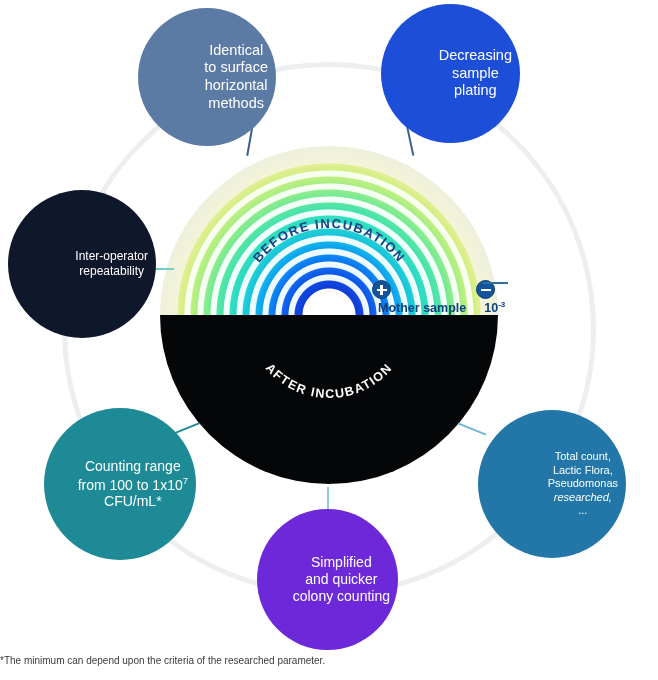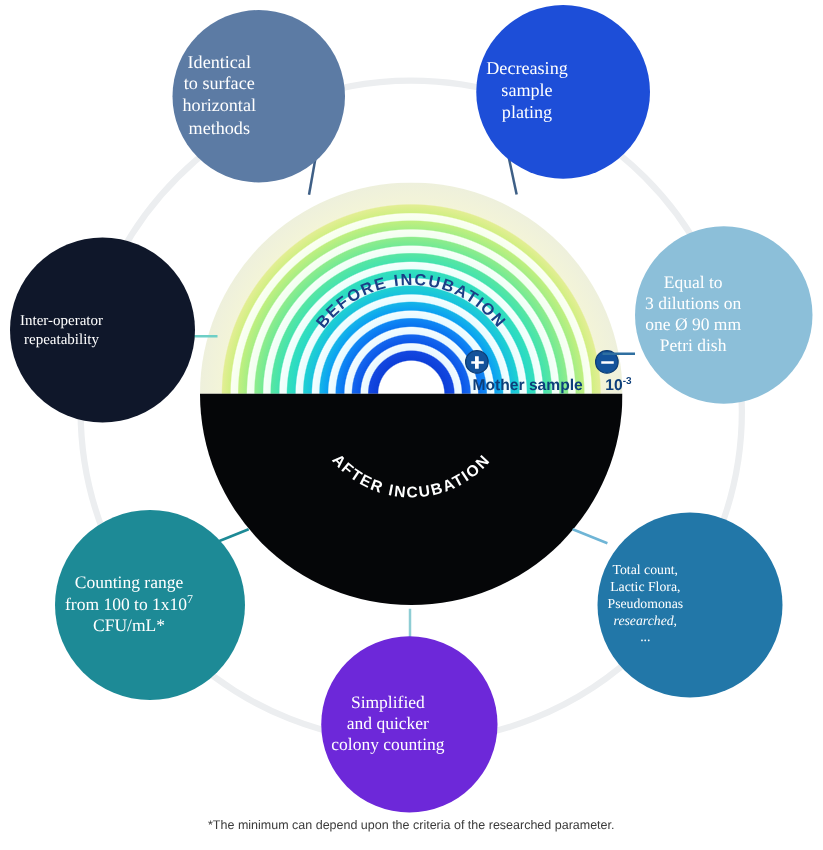--- a/index.html
+++ b/index.html
@@ -99,37 +99,36 @@
     content:"";position:absolute;background:#ffffff;
   }
   .mark.plus::before{left:3.5px;top:8px;width:10px;height:2.2px;}
   .mark.plus::after{left:7.4px;top:4px;width:2.2px;height:10px;}
   .mark.minus::before{left:3.5px;top:8px;width:10px;height:2.2px;}
   .mark.minus::after{display:none;}
 
   
   .bubble{
     position:absolute;border-radius:50%;
-    display:flex;align-items:center;justify-content:flex-start;
+    display:flex;align-items:center;justify-content:flex-end;
     text-align:center;color:#ffffff;
     line-height:1.22;
     box-sizing:border-box;
-    font-family:Liberation Serif, serif;
   }
   .bubble span.txt{display:block;padding:0 8px;}
   .sup7{font-size:0.68em;vertical-align:super;}
   .ital{font-style:italic;}
 
   
   .stub{position:absolute;background:#3e5f86;}
 
   
   .footnote{
     position:absolute;left:0;top:655px;width:658px;
-    text-align:center;font-size:10px;color:#3b3b3b;
+    font-size:10px;color:#3b3b3b;
   }
 </style>
 </head>
 <body>
 
 <div id="stage">
 
   <div class="ring" style="left:62px;top:62px;width:534px;height:534px;"></div>
 
   <div class="dish-wrap">
@@ -180,23 +179,20 @@
   <div class="stub" style="left:148px;top:268px;width:26px;height:2px;background:#6ecfc6;"></div>
 
   <div class="bubble" style="left: 138px; top: 8px; width: 138px; height: 138px; background: rgb(92, 123, 164); font-size: 14.5px;">
     <span class="txt">Identical<br>to surface<br>horizontal<br>methods</span>
   </div>
 
   <div class="bubble" style="left: 381px; top: 4px; width: 139px; height: 139px; background: #1d4ed8; font-size: 14.5px;">
     <span class="txt">Decreasing<br>sample<br>plating</span>
   </div>
 
-  <div class="bubble" style="left: 508px; top: 181px; width: 142px; height: 142px; background: rgb(140, 191, 217); font-size: 14px;">
-    <span class="txt">Equal to<br>3 dilutions on<br>one Ø 90 mm<br>Petri dish</span>
-  </div>
 
   <div class="bubble" style="left: 478px; top: 410px; width: 148px; height: 148px; background: rgb(34, 119, 168); font-size: 11px;">
     <span class="txt" id="totalCountTxt">Total count,<br>Lactic Flora,<br>Pseudomonas<br><span class="ital">researched,</span><br>...</span>
   </div>
 
   <div class="bubble" style="left: 257px; top: 509px; width: 141px; height: 141px; background: #6d28d9; font-size: 14px;">
     <span class="txt">Simplified<br>and quicker<br>colony counting</span>
   </div>
 
   <div class="bubble" style="left: 44px; top: 408px; width: 152px; height: 152px; background: rgb(29, 138, 150); font-size: 14px;">

